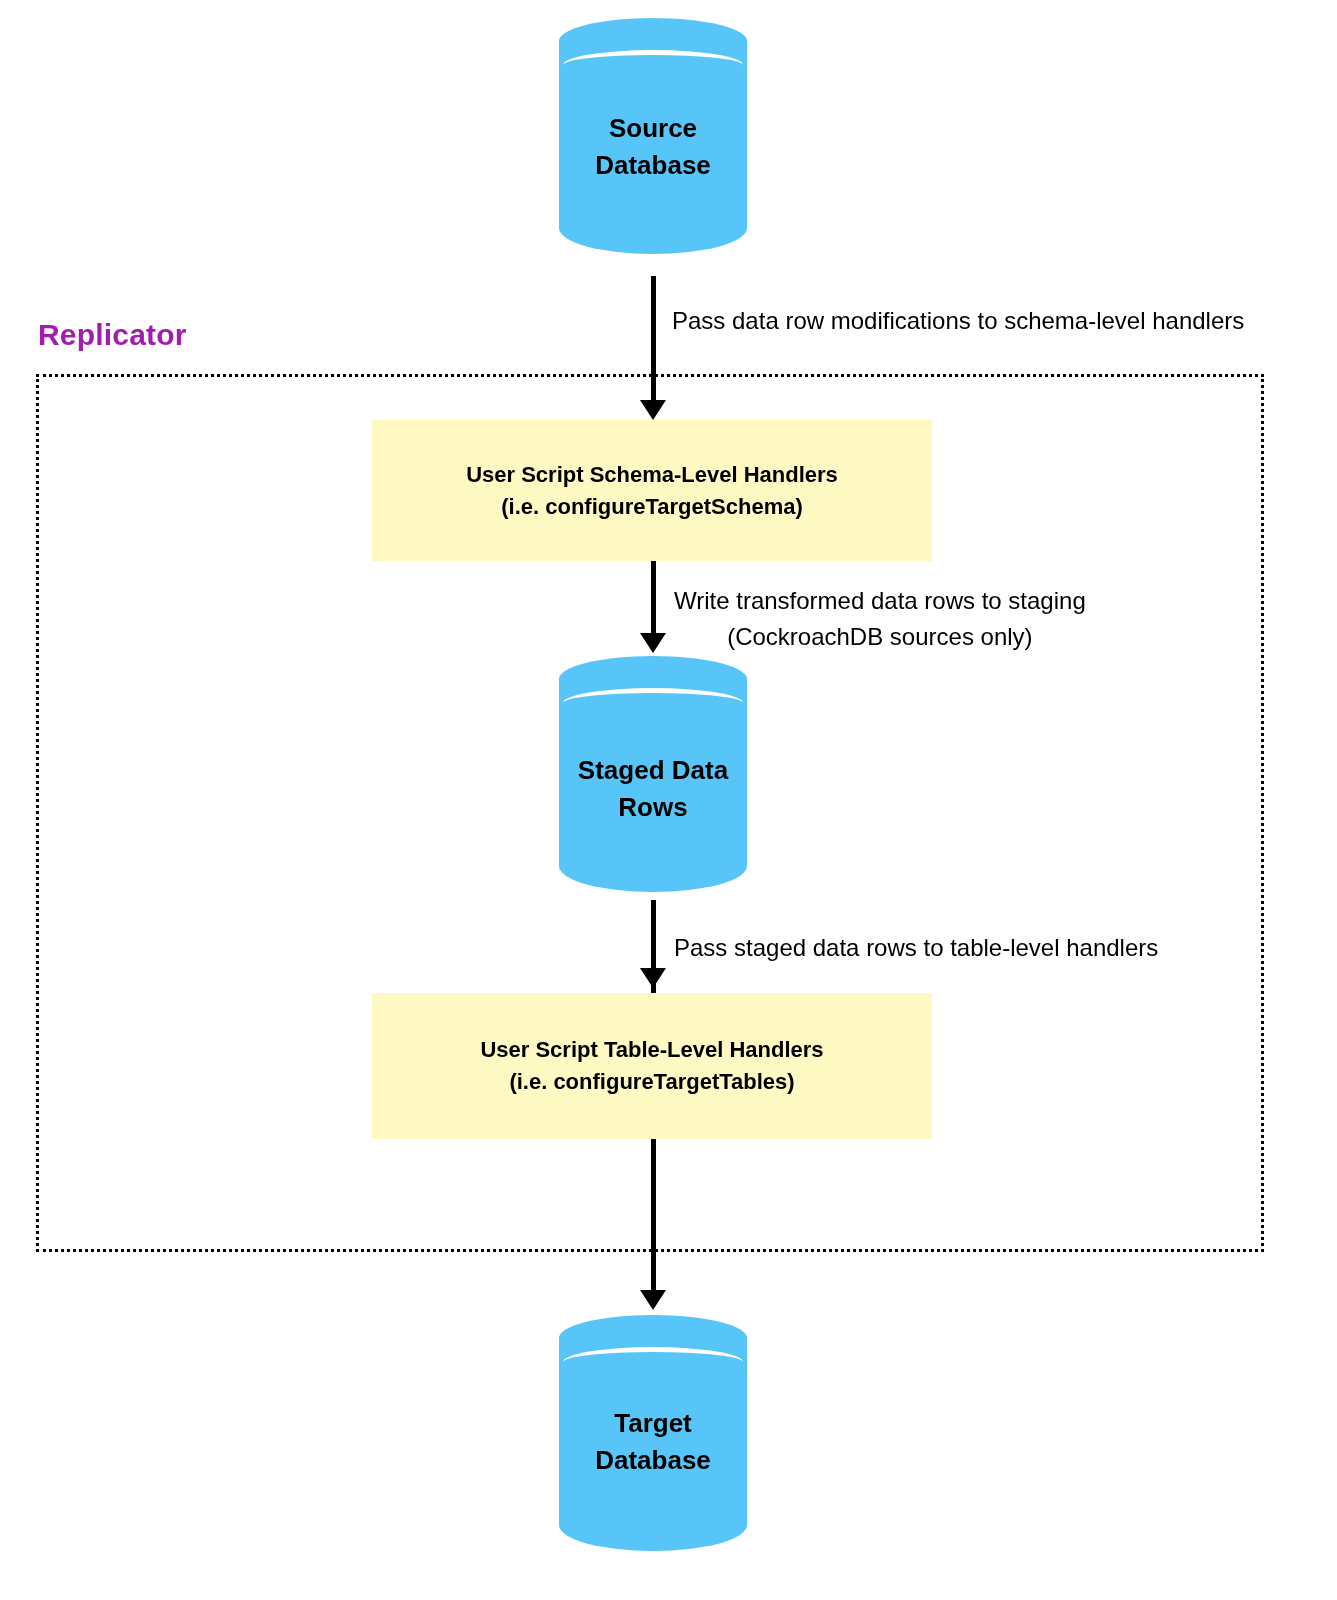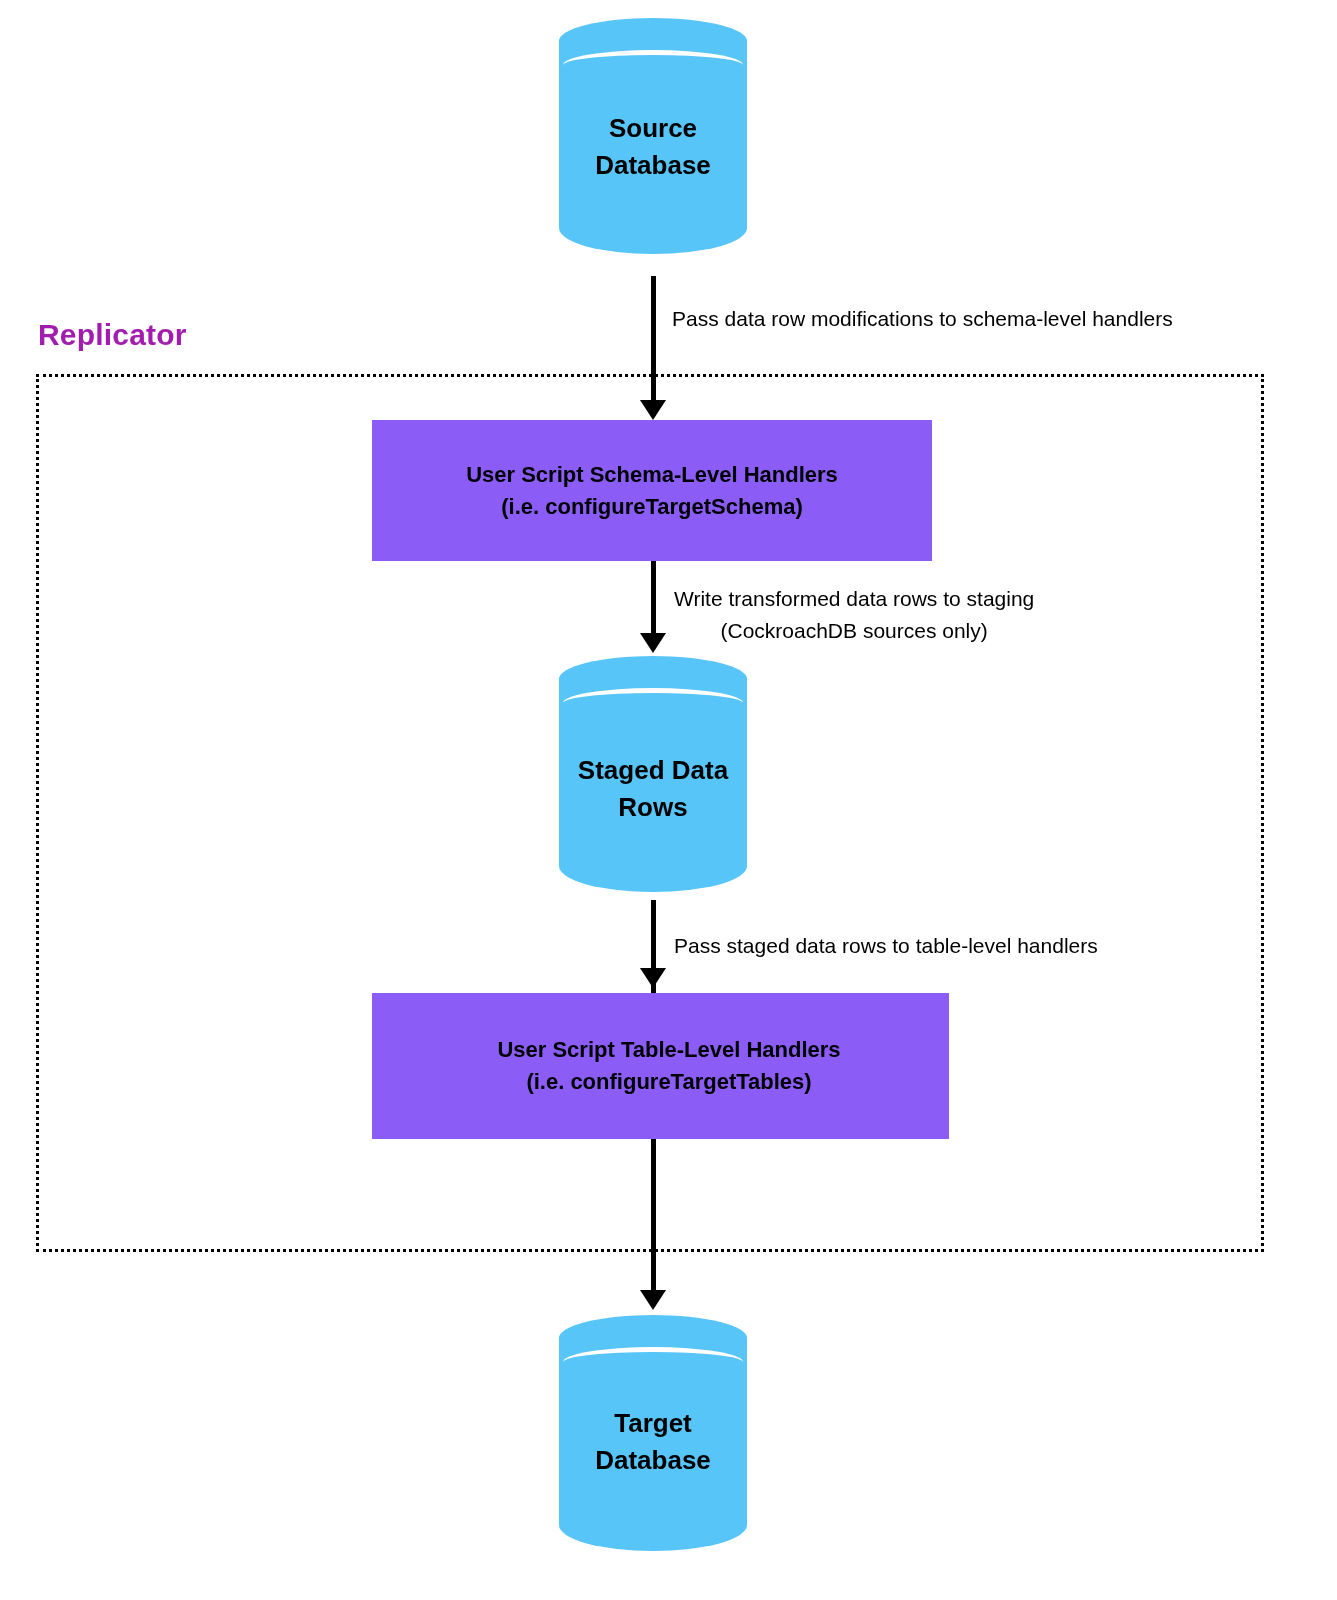--- a/index.html
+++ b/index.html
@@ -84,21 +84,21 @@
     font-size: 26px;
     font-weight: bold;
     line-height: 1.42;
     color: #000000;
     white-space: pre-line;
   }
 
   
   .proc-box {
     position: absolute;
-    background: #8b5cf6;
+    background: #fef9c3;
     display: flex;
     align-items: center;
     justify-content: center;
     text-align: center;
   }
   .proc-text {
     font-size: 22px;
     font-weight: bold;
     line-height: 1.45;
     color: #000000;
@@ -114,21 +114,21 @@
   .arrow-head {
     position: absolute;
     width: 0;
     height: 0;
     border-left: 13px solid transparent;
     border-right: 13px solid transparent;
     border-top: 20px solid #000000;
   }
   .edge-label {
     position: absolute;
-    font-size: 21px;
+    font-size: 24px;
     line-height: 1.5;
     color: #000000;
     white-space: pre-line;
   }
 </style>
 </head>
 <body>
 
 <div id="canvas">
 
@@ -162,21 +162,21 @@
     <div class="cyl-top"></div>
     <div class="cyl-rim"></div>
     <div class="cyl-label" style="top:96px;">Staged Data
 Rows</div>
   </div>
 
   <div class="arrow-line" style="left:651px; top:900px; height:93px;"></div>
   <div class="arrow-head" style="left:640px; top:968px;"></div>
   <div class="edge-label" style="left:674px; top:930px;">Pass staged data rows to table-level handlers</div>
 
-  <div class="proc-box" style="left:372px; top:993px; width:560px; height:146px;padding-left:17px;">
+  <div class="proc-box" style="left:372px; top:993px; width:560px; height:146px;">
     <div class="proc-text">User Script Table-Level Handlers
 (i.e. configureTargetTables)</div>
   </div>
 
   <div class="arrow-line" style="left:651px; top:1139px; height:160px;"></div>
   <div class="arrow-head" style="left:640px; top:1290px;"></div>
 
   <div class="cylinder" style="left:559px; top:1315px; height:258px;">
     <div class="cyl-body"></div>
     <div class="cyl-top"></div>

